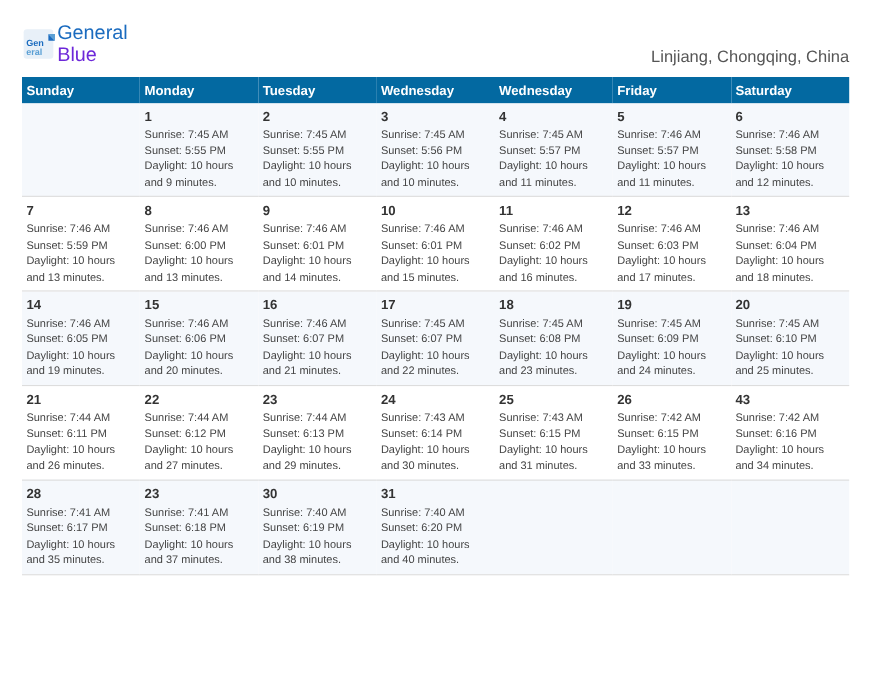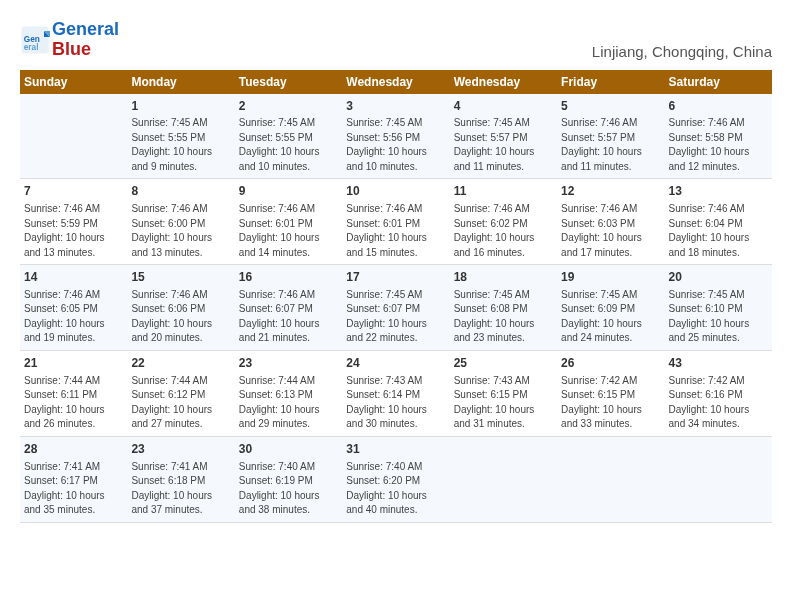--- a/index.html
+++ b/index.html
@@ -21,21 +21,21 @@
       justify-content: space-between;
       align-items: flex-end;
       margin-bottom: 10px;
     }
     .logo {
       display: flex;
       align-items: center;
     }
     .logo-text {
       font-size: 18px;
-      font-weight: bold;
+      font-weight: normal;
       color: #333;
       line-height: 1.1;
     }
     .logo-text span {
       color: #1a6bbf;
     }
     .logo-icon {
       width: 30px;
       height: 30px;
       margin-right: 2px;
@@ -51,21 +51,21 @@
     .subtitle {
       font-size: 15px;
       color: #555;
     }
     table {
       width: 100%;
       border-collapse: collapse;
       font-size: 10.5px;
     }
     thead tr th {
-      background-color: #a16207;
+      background-color: #0369a1;
       color: #fff;
       padding: 5px 4px;
       text-align: left;
       font-size: 12px;
       font-weight: bold;
     }
     tbody tr td {
       vertical-align: top;
       padding: 4px 4px;
       border-bottom: 1px solid #ddd;
@@ -98,21 +98,21 @@
     <div class="logo">
       <svg class="logo-icon" viewBox="0 0 40 40">
         <rect x="2" y="2" width="36" height="36" rx="4" fill="#e8f0f8"></rect>
         <text x="5" y="22" font-size="11" font-weight="bold" fill="#1a6bbf" font-family="Arial">Gen</text>
         <text x="5" y="33" font-size="11" font-weight="bold" fill="#5a9fd4" font-family="Arial">eral</text>
         <polygon points="32,8 40,16 32,16" fill="#1a6bbf"></polygon>
         <polygon points="32,8 40,8 40,16" fill="#5a9fd4"></polygon>
       </svg>
       <div class="logo-text">
         <div><span>General</span></div>
-        <div><span style="color:#b91c1c">Blue</span></div>
+        <div><span style="color:#6d28d9">Blue</span></div>
       </div>
     </div>
     <div class="title-block">
       <div class="subtitle">Linjiang, Chongqing, China</div>
     </div>
   </div>
 
   <table>
     <thead>
       <tr>

